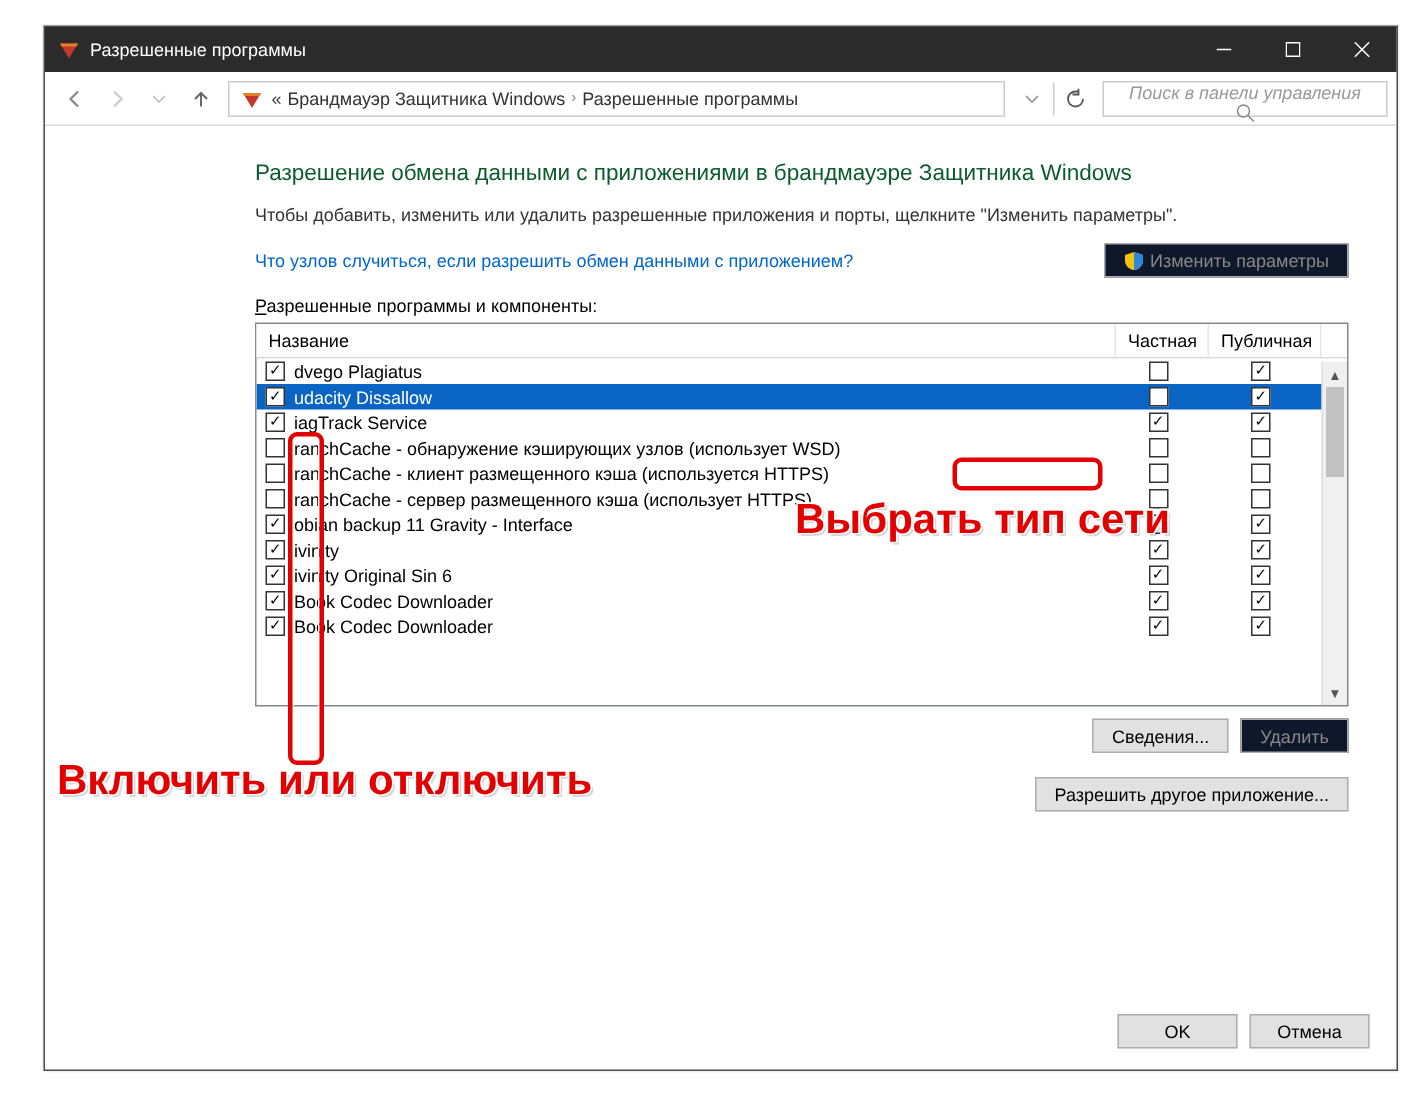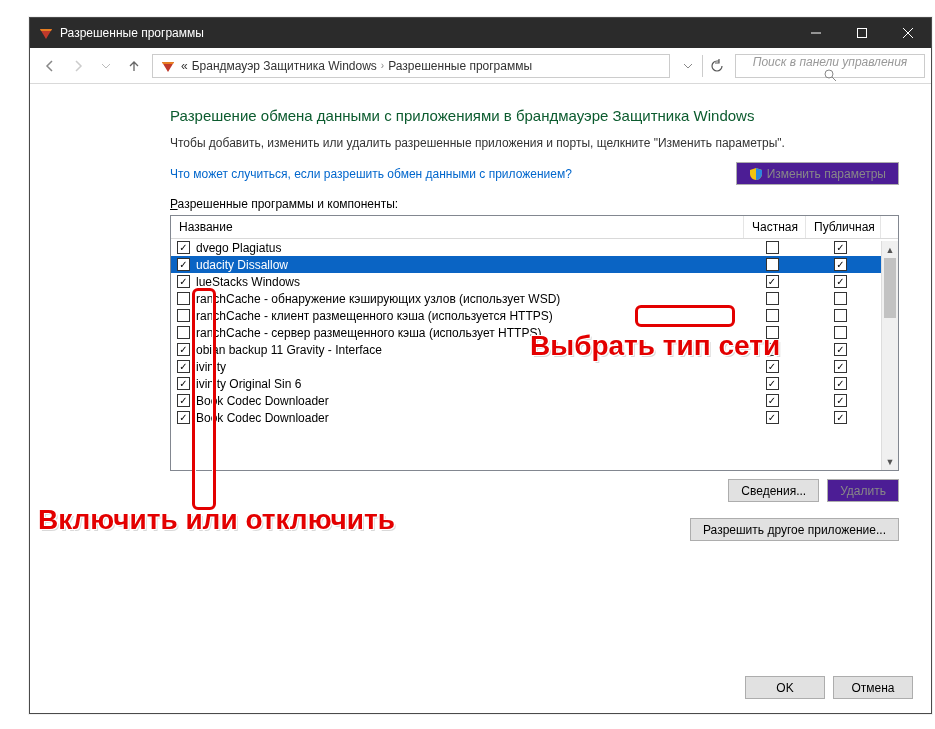--- a/index.html
+++ b/index.html
@@ -22,21 +22,21 @@
 .navend .sep-v { width: 1px; height: 22px; background: #ccc; }
 .search { width: 190px; height: 24px; border: 1px solid #ccc; margin-left: 4px; display: flex; align-items: center; padding: 0 4px; color: #999; flex-direction: column; }
 .search .ph { flex: 1; font-style: italic; font-size: 12px; }
 
 .content { padding: 22px 32px 16px 140px; }
 .heading { color: #0b5b2e; font-size: 15px; margin-bottom: 8px; line-height: 1.35; }
 .sub { font-size: 12px; color: #333; line-height: 1.5; margin-bottom: 10px; }
 .linkrow { display: flex; align-items: center; margin-bottom: 12px; }
 .linkrow .link { color: #0066cc; font-size: 12px; flex: 1; }
 .btn { font-size: 12px; height: 23px; padding: 0 12px; background: #e1e1e1; border: 1px solid #adadad; display: inline-flex; align-items: center; }
-.btn.dis { color: #888; background: #4c1d95; }
+.btn.dis { color: #888; background: #0f172a; }
 .shield { width: 14px; height: 14px; margin-right: 4px; display: inline-block; }
 
 .listlabel { font-size: 12px; margin-bottom: 4px; }
 .listlabel .u { text-decoration: underline; }
 
 .grid { border: 1px solid #828790; height: 256px; display: flex; flex-direction: column; background: #fff; position: relative; }
 .ghead { display: flex; border-bottom: 1px solid #d9d9d9; font-size: 12px; }
 .ghead .col { padding: 4px 8px; border-right: 1px solid #e5e5e5; background: #fff; }
 .col-name { flex: 1; }
 .col-priv { width: 62px; text-align: left; }
@@ -149,21 +149,21 @@
             <path d="M8 8 L12 12" stroke="#888"></path>
           </svg>
       </span>
     </div>
   </div>
 
   <div class="content">
     <div class="heading">Разрешение обмена данными с приложениями в брандмауэре Защитника Windows</div>
     <div class="sub">Чтобы добавить, изменить или удалить разрешенные приложения и порты, щелкните "Изменить параметры".</div>
     <div class="linkrow">
-      <span class="link">Что может случиться, если разрешить обмен данными с приложением?</span>
+      <span class="link">Что узлов случиться, если разрешить обмен данными с приложением?</span>
       <button class="btn dis">
         <span class="shield">
           <svg width="14" height="14" viewBox="0 0 14 14">
               <path d="M7 1 L13 3 V7 C13 10 10 13 7 13 C4 13 1 10 1 7 V3 Z" fill="#f1c40f"></path>
               <path d="M7 1 L13 3 V7 C13 10 10 13 7 13 Z" fill="#2e86de"></path>
             </svg>
         </span>
         <span>Изменить параметры</span>
       </button>
     </div>
@@ -195,21 +195,21 @@
             <span class="cc">
               <span class="cbx"></span>
             </span>
             <span class="cc2">
               <span class="cbx chk"></span>
             </span>
             <span class="csb"></span>
           </div>
           <div class="row">
             <span class="cbx chk"></span>
-            <span class="nm">lueStacks Windows</span>
+            <span class="nm">iagTrack Service</span>
             <span class="cc">
               <span class="cbx chk"></span>
             </span>
             <span class="cc2">
               <span class="cbx chk"></span>
             </span>
             <span class="csb"></span>
           </div>
           <div class="row">
             <span class="cbx"></span>

